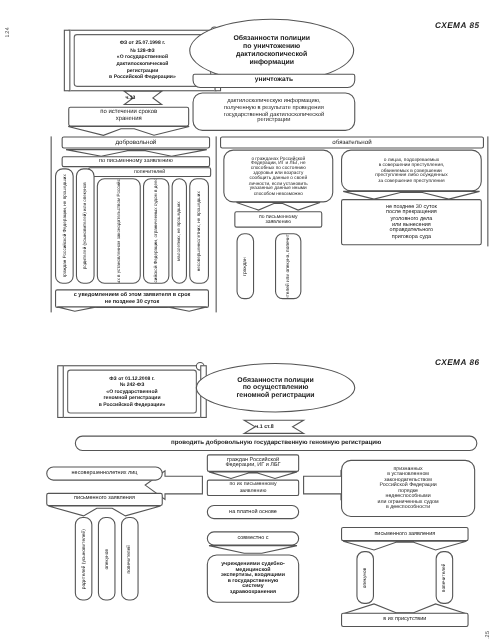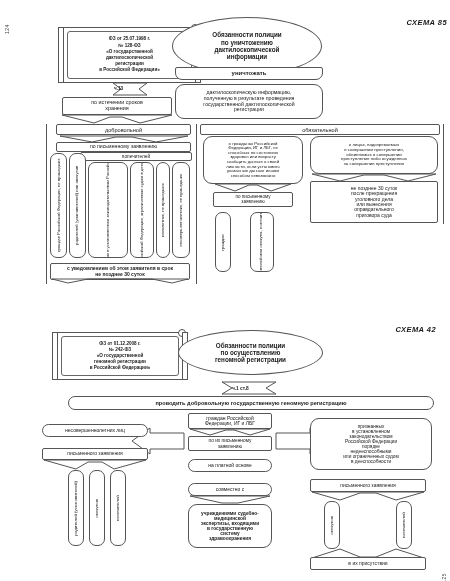--- a/index.html
+++ b/index.html
@@ -38,21 +38,21 @@
           letter-spacing:.4px;}
 </style>
 </head>
 <body>
 
 <div class="page">
 
   <div class="pgnum" style="left:4px;top:34px;transform:rotate(-90deg);transform-origin:left top;">124</div>
   <div class="pgnum" style="right:3px;bottom:8px;transform:rotate(-90deg);transform-origin:right bottom;">125</div>
 
-  <div class="schema" style="right:3px;top:18px;">СХЕМА 85</div>
+  <div class="schema" style="right:14px;top:18px;">СХЕМА 85</div>
 
   <div class="scroll" style="left:62px;top:27px;width:135px;height:56px;">
     <div style="position:absolute;inset:3px 4px;border:1px solid #666;border-radius:3px;
                 display:flex;align-items:center;justify-content:center;text-align:center;
                 font-size:4.6px;line-height:1.35;white-space:pre-line;font-weight:bold;">ФЗ от 25.07.1998 г.
 № 128-ФЗ
 «О государственной
 дактилоскопической
 регистрации
 в Российской Федерации»</div>
@@ -165,21 +165,21 @@
 после прекращения
 уголовного дела
 или вынесения
 оправдательного
 приговора суда</div>
 
   <div class="line vl" style="left:46px;top:124px;height:160px;"></div>
   <div class="line vl" style="left:443px;top:124px;height:100px;"></div>
   <div class="line vl" style="left:196px;top:124px;height:160px;"></div>
 
-  <div class="schema" style="right:14px;top:325px;">СХЕМА 42</div>
+  <div class="schema" style="right:14px;top:325px;">СХЕМА 86</div>
 
   <div class="scroll" style="left:56px;top:332px;width:128px;height:48px;">
     <div style="position:absolute;inset:3px 4px;border:1px solid #666;border-radius:3px;
                 display:flex;align-items:center;justify-content:center;text-align:center;
                 font-size:4.6px;line-height:1.35;white-space:pre-line;font-weight:bold;">ФЗ от 01.12.2008 г.
 № 242-ФЗ
 «О государственной
 геномной регистрации
 в Российской Федерации»</div>
     <div style="position:absolute;right:-3px;top:-4px;width:6px;height:6px;

